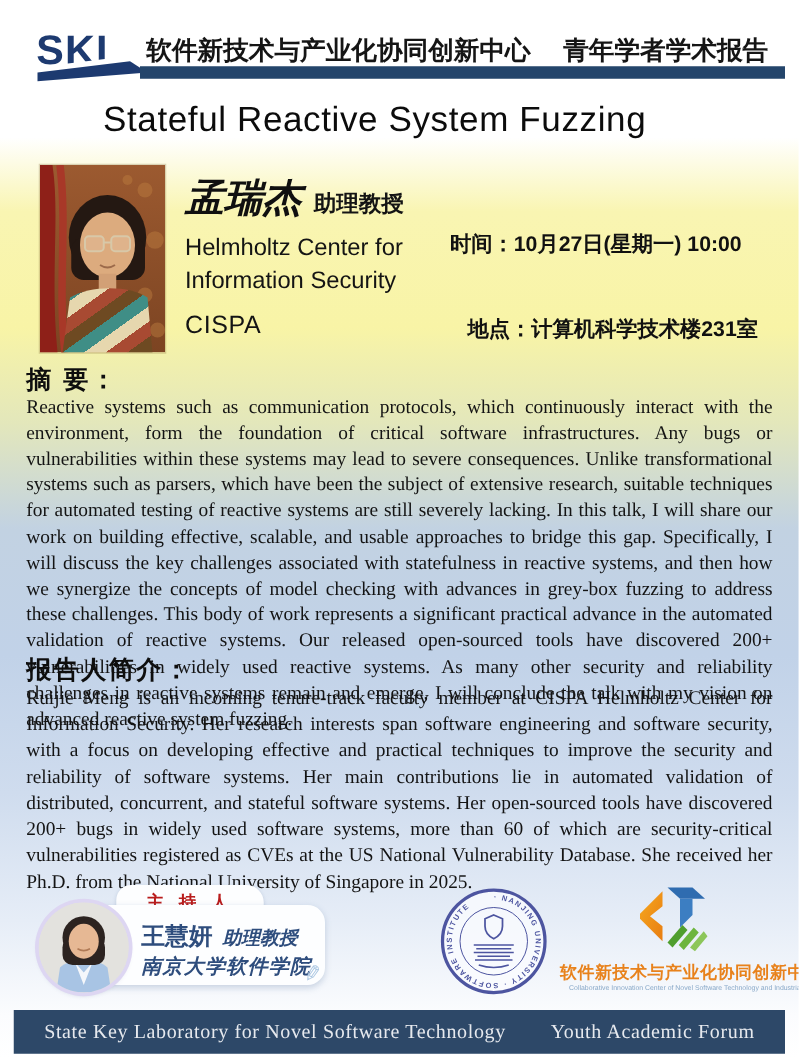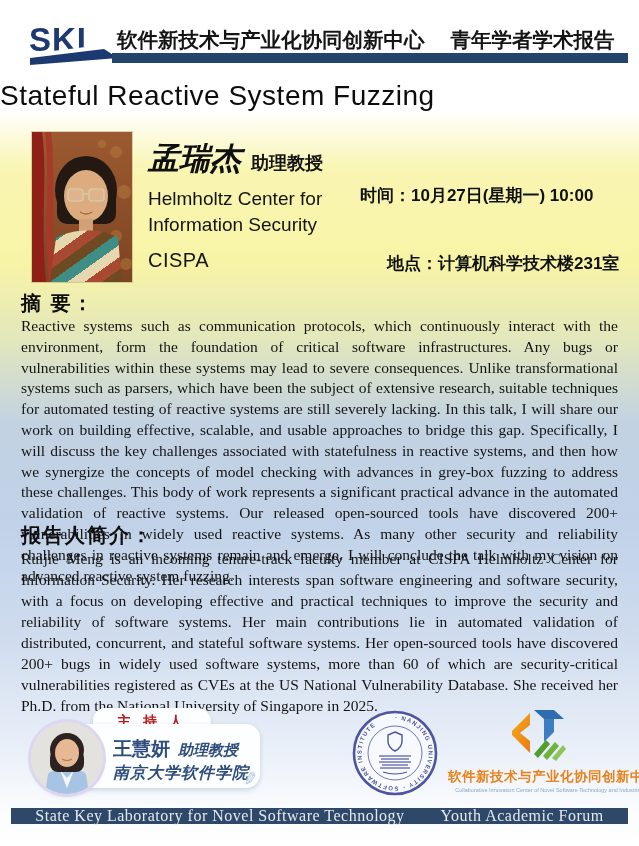--- a/index.html
+++ b/index.html
@@ -12,32 +12,32 @@
       #c1d2e8 62%, #cfdcee 75%,
       #e6edf7 87%, #fbfcfe 96%, #ffffff 100%);}
   .abs{position:absolute;}
 
   
   .skl-logo{left:28px;top:20px;width:90px;height:46px;}
   .hdr-text{left:117px;top:26px;width:512px;font-size:20.5px;font-weight:700;color:#151515;white-space:nowrap;}
   .hdr-text .gap{display:inline-block;width:26px;}
   .hdr-bar{left:112px;top:53px;width:516px;height:10px;background:#24456b;}
 
-  .talk-title{left:0;top:80px;width:517px;text-align:left;font-size:28px;color:#0c0c0c;letter-spacing:.5px;}
+  .talk-title{left:0;top:80px;width:517px;text-align:right;font-size:28px;color:#0c0c0c;letter-spacing:.5px;}
 
   
   .spk-photo{left:32px;top:132px;width:100px;height:150px;box-shadow:0 0 0 1px rgba(120,90,40,.25);}
   .spk-nameline{left:148px;top:138px;white-space:nowrap;}
   .spk-name{font-family:"DejaVu Serif",serif;font-style:italic;font-weight:700;font-size:31px;color:#101010;}
   .spk-title{font-size:18px;font-weight:700;color:#141414;margin-left:10px;}
   .spk-aff{left:148px;top:186px;font-size:19px;line-height:26px;color:#141414;}
   .spk-cispa{left:148px;top:249px;font-size:20px;letter-spacing:.5px;color:#141414;}
   .meta{font-size:17px;font-weight:600;color:#111;white-space:nowrap;}
   .meta-time{left:360px;top:184px;}
-  .meta-loc{left:374px;top:252px;margin-left:13px;}
+  .meta-loc{left:374px;top:252px;}
 
   
   .sec-head{font-size:20px;font-weight:700;color:#0e0e0e;letter-spacing:2px;text-align:right;}
   .abs-head{left:21px;top:290px;}
   .abs-body{left:21px;top:316px;width:597px;font-family:"Liberation Serif",serif;
     font-size:15.5px;line-height:20.8px;text-align:justify;color:#141414;}
   .bio-head{left:21px;top:522px;}
   .bio-body{left:21px;top:548px;width:597px;font-family:"Liberation Serif",serif;
     font-size:15.5px;line-height:21px;text-align:justify;color:#141414;}
 
@@ -56,21 +56,21 @@
   .pen-icon{left:242px;top:768px;font-size:17px;color:#aac6e2;transform:rotate(80deg);}
 
   
   .nju-seal{left:350px;top:708px;width:90px;height:90px;}
   .inno{left:448px;top:704px;width:182px;text-align:center;}
   .inno-mark{width:66px;height:58px;margin:0 auto;}
   .inno-cn{font-size:13.5px;font-weight:700;color:#e8821c;letter-spacing:.5px;white-space:nowrap;margin-top:2px;}
   .inno-en{font-size:6px;color:#88a8c8;white-space:nowrap;transform:scale(.92);margin-top:1px;}
 
   
-  .footer-bar{left:11px;top:808px;width:617px;height:16px;background:#2d4868;
+  .footer-bar{left:11px;top:808px;width:617px;height:35px;background:#2d4868;
     display:flex;align-items:center;justify-content:center;gap:36px;}
   .footer-bar span{font-family:"Liberation Serif",serif;font-size:16px;color:#e6e9ee;letter-spacing:.5px;white-space:nowrap;}
 </style>
 </head>
 <body>
 
 <div class="page">
 
   <svg class="abs skl-logo" viewBox="0 0 90 46">
     <text x="1" y="31" font-family="Liberation Sans, sans-serif" font-size="33" font-weight="900" fill="#1d3a70" letter-spacing="1">SKL</text>

